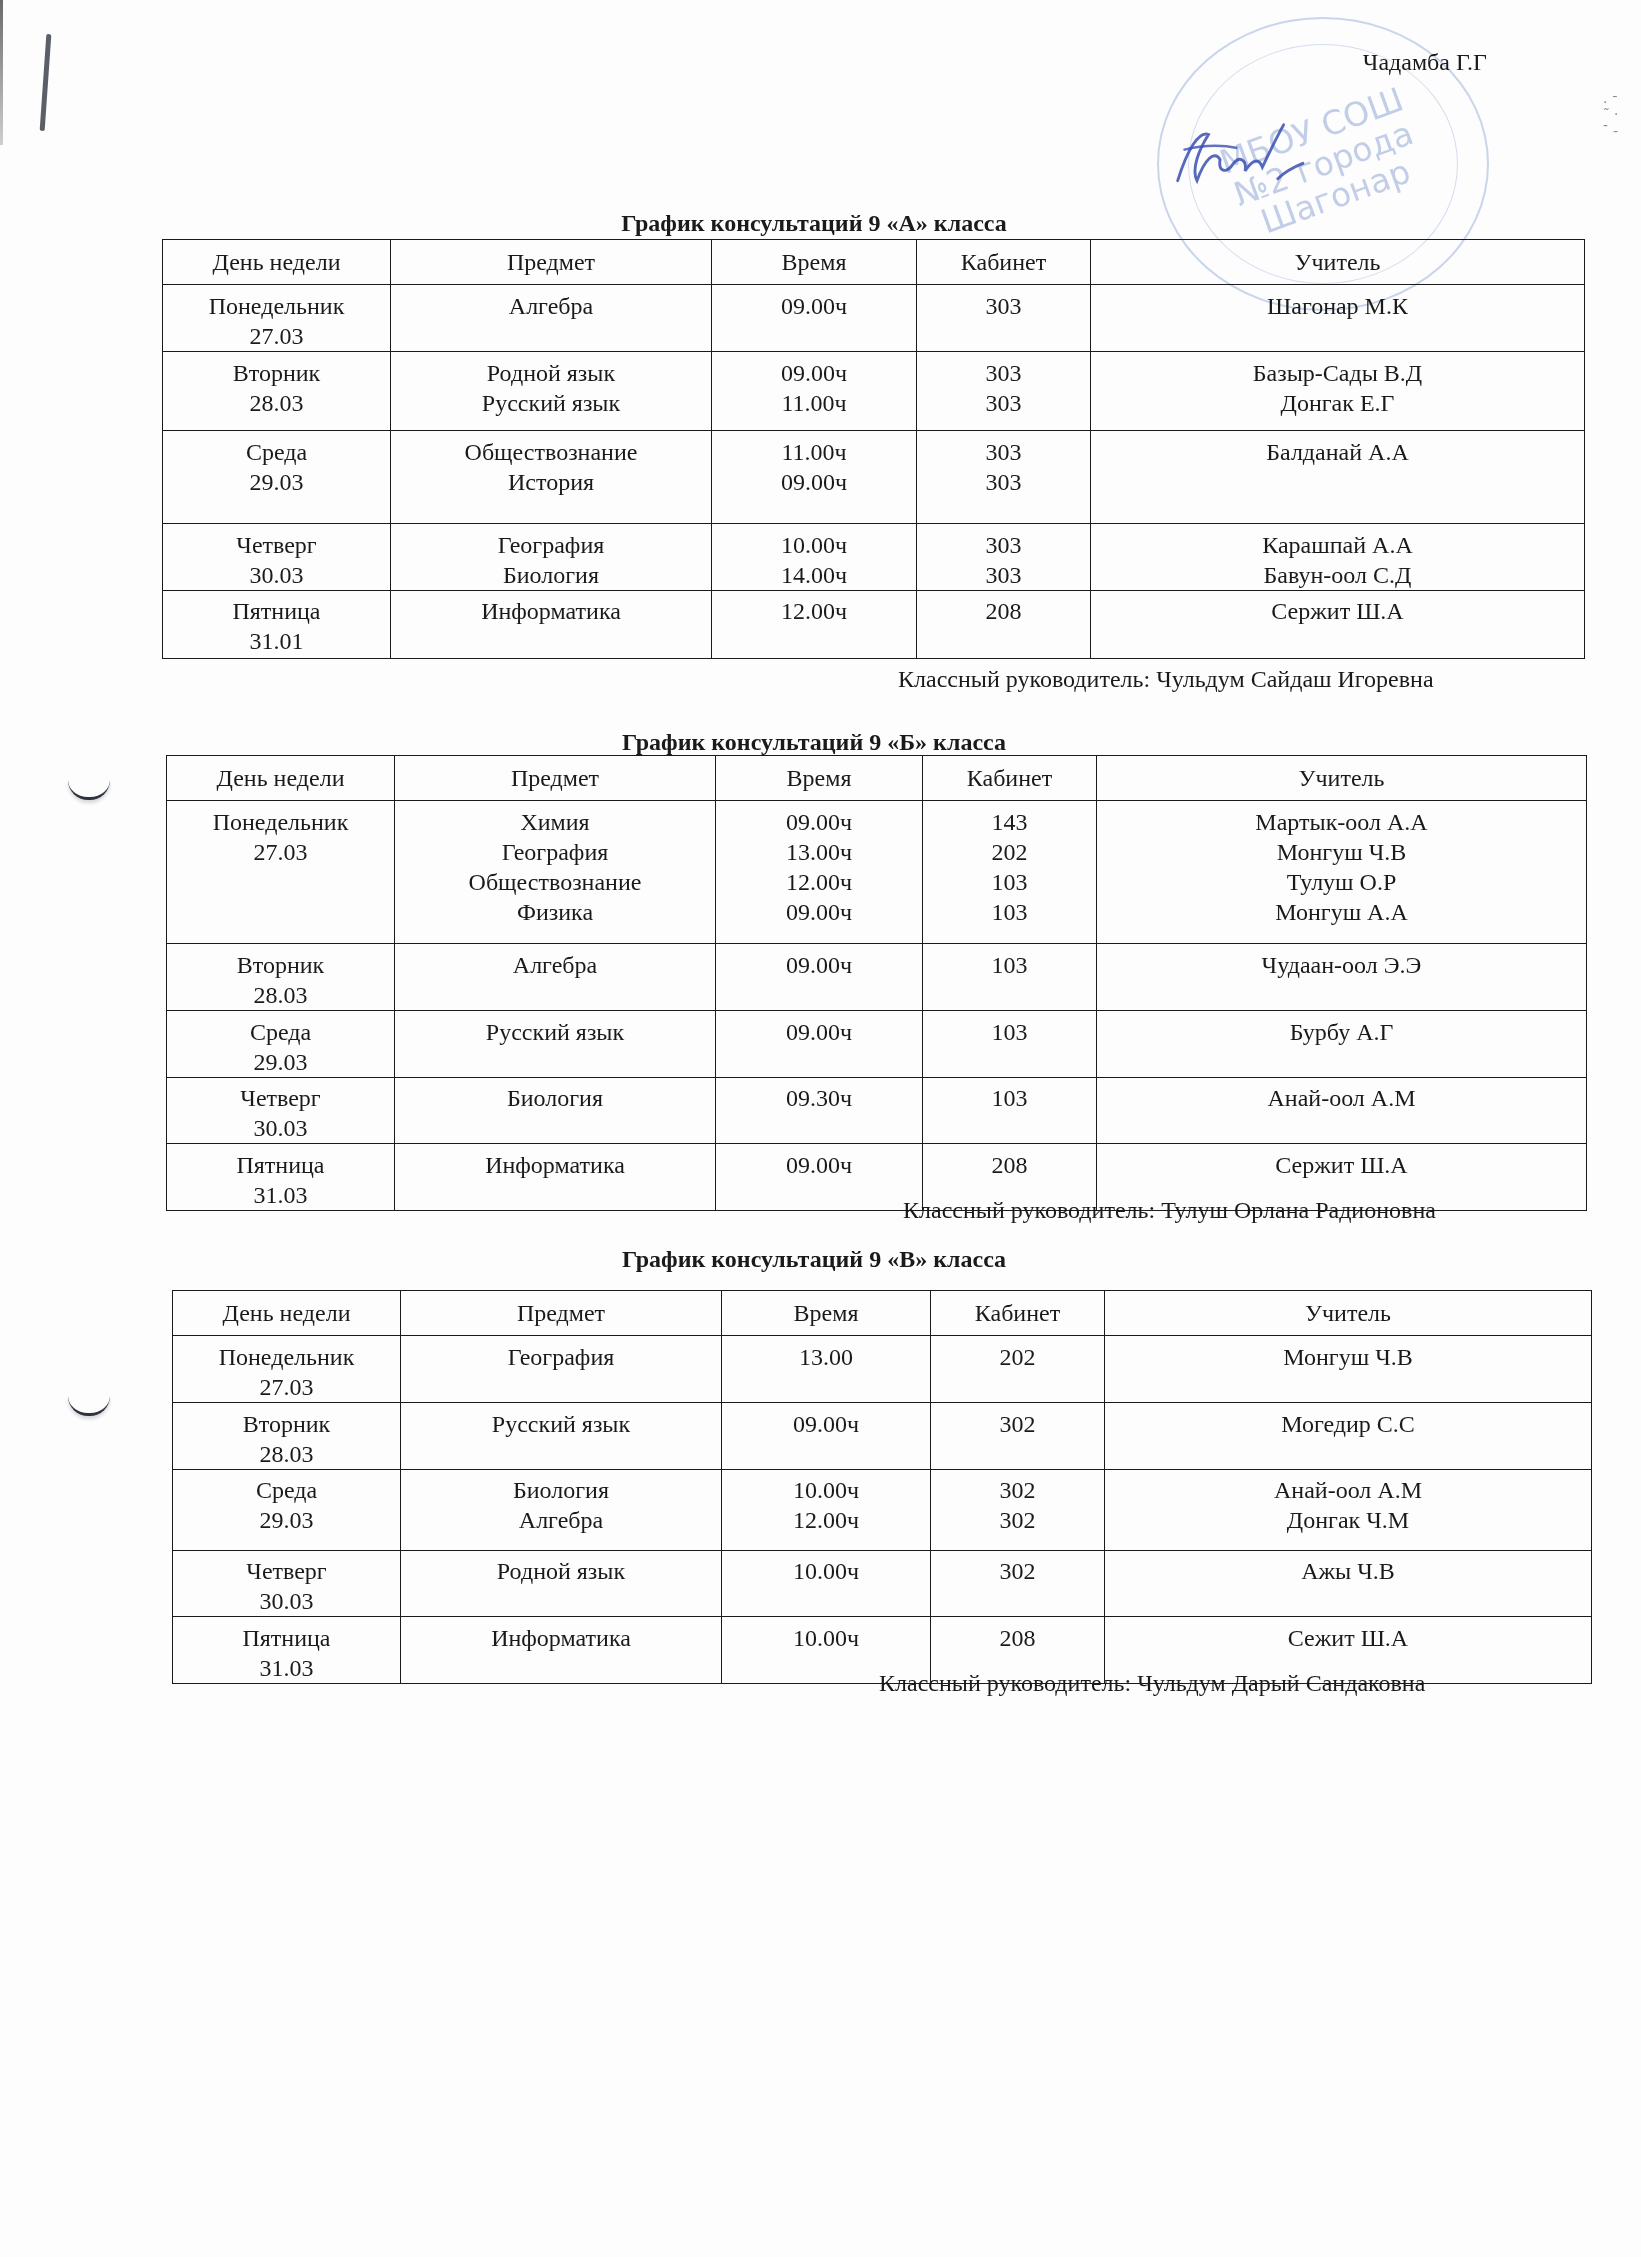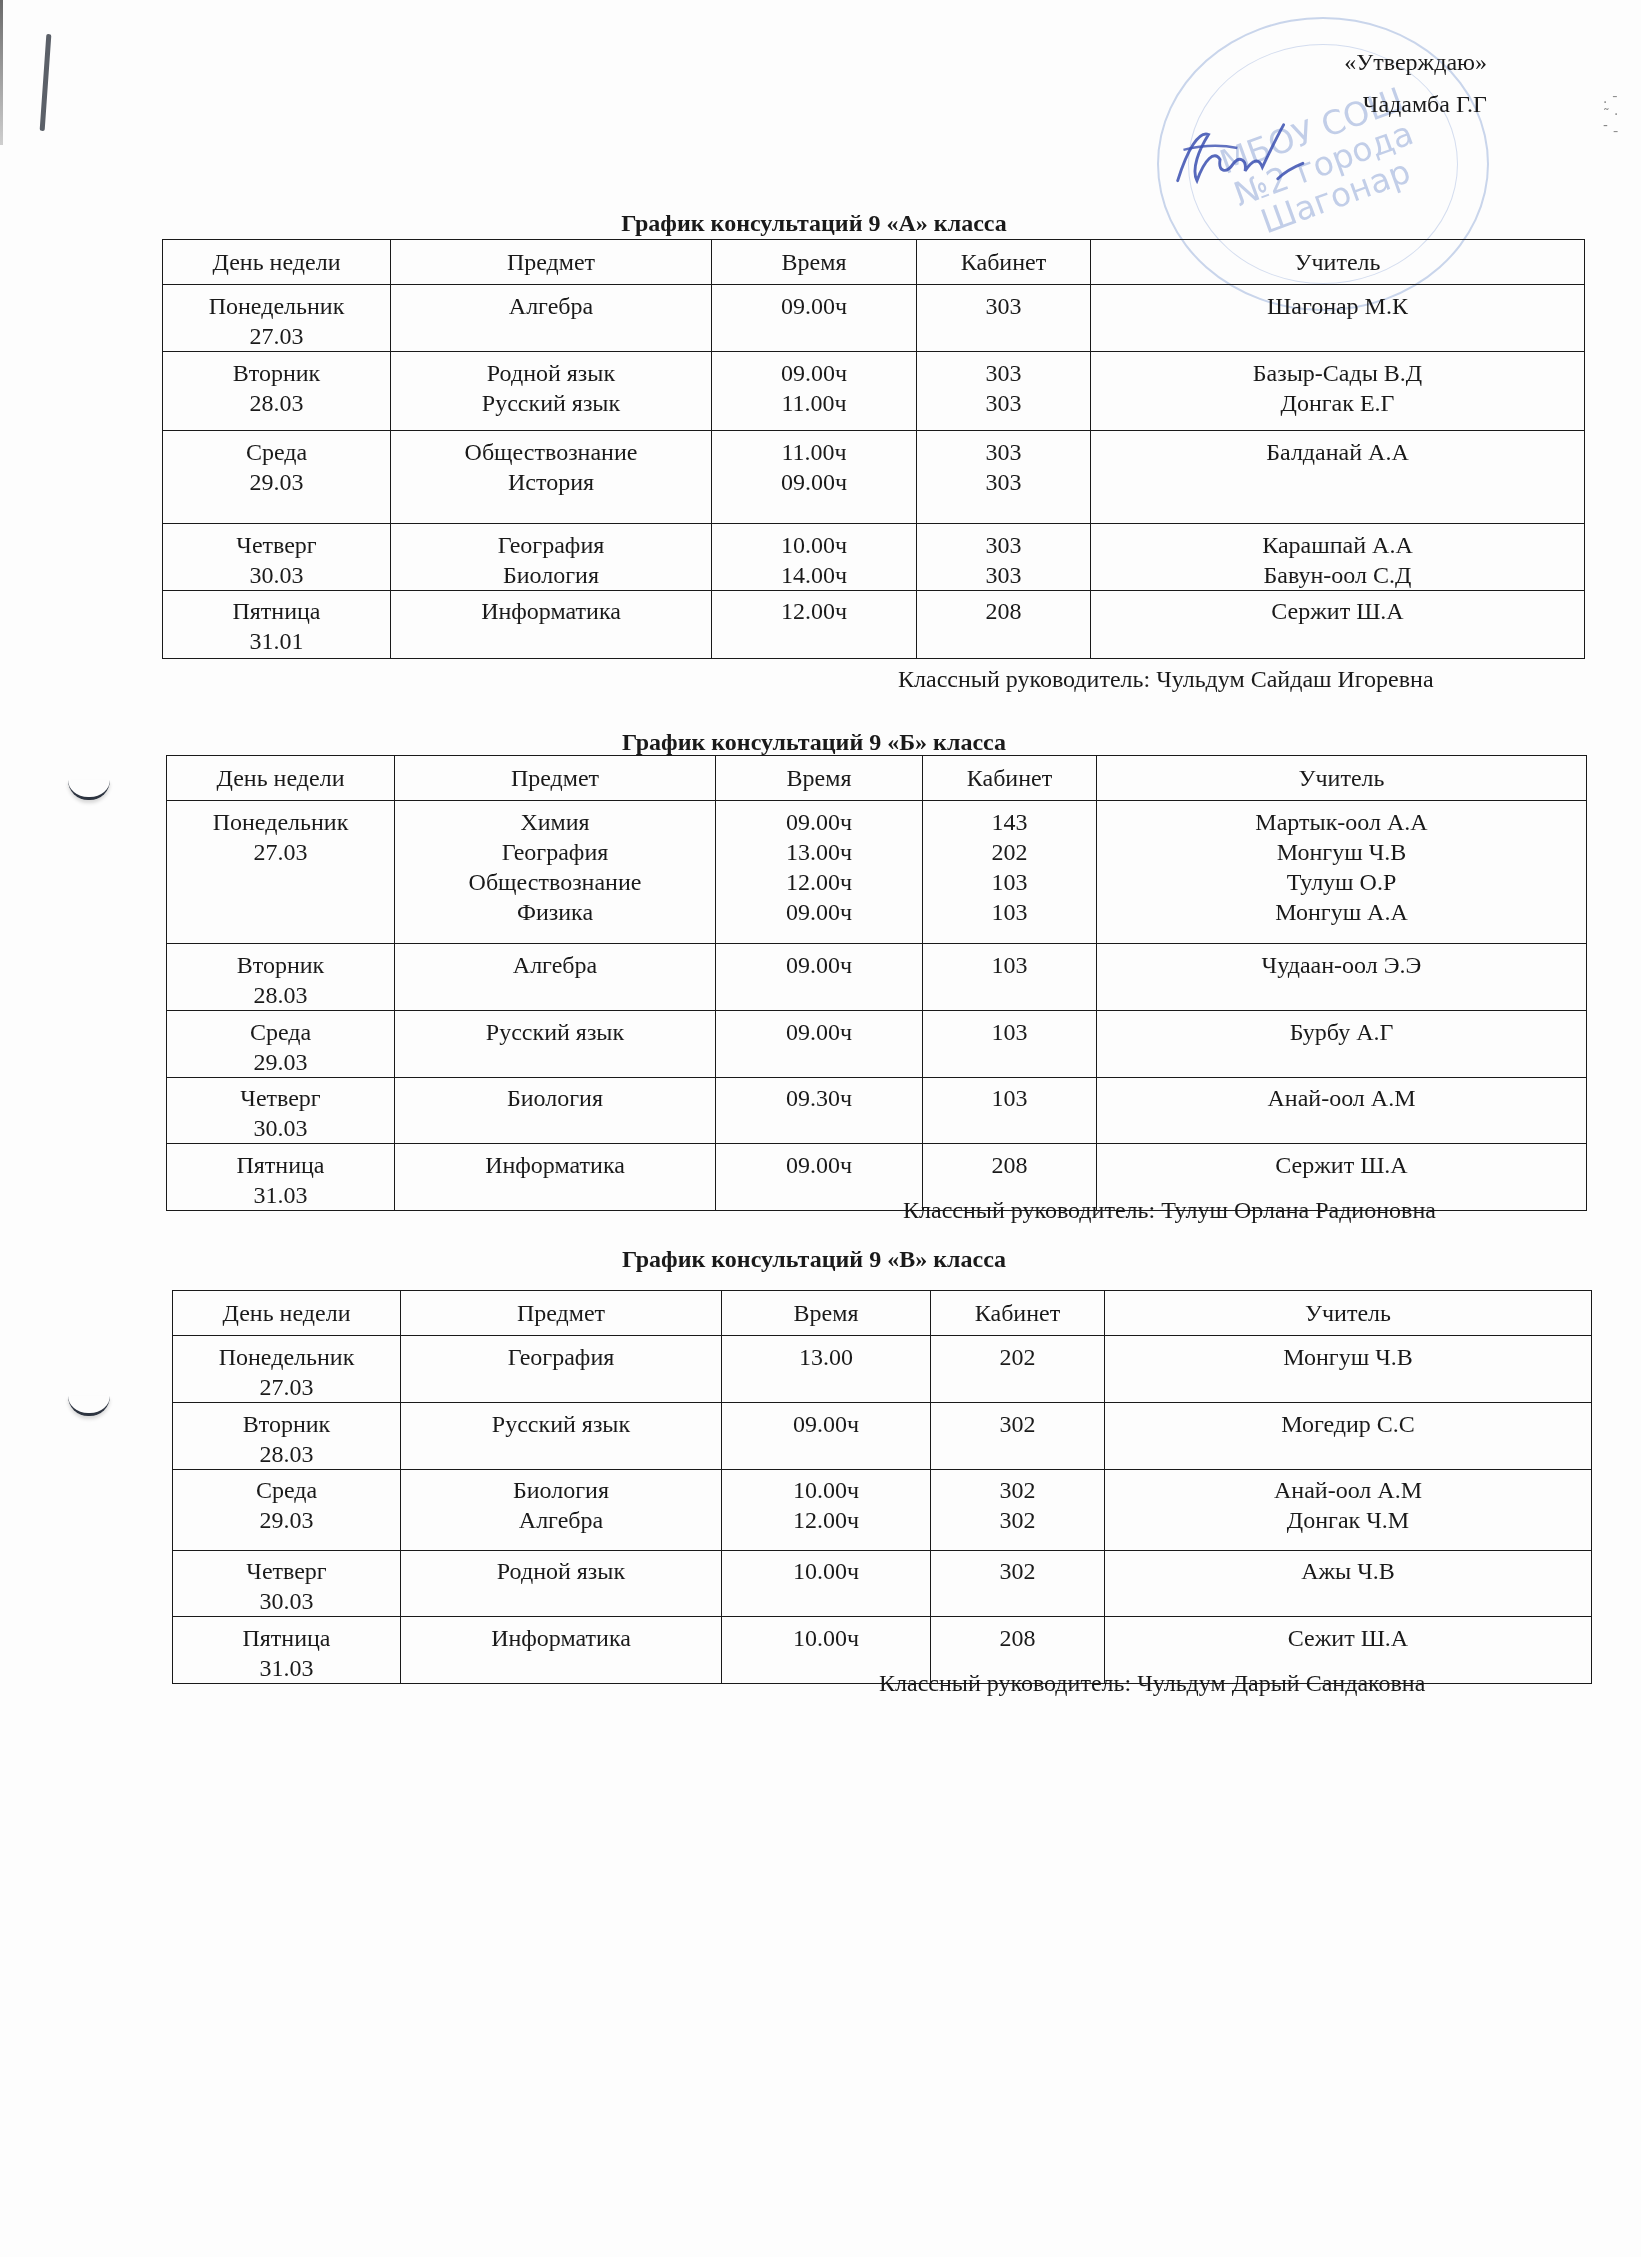--- a/index.html
+++ b/index.html
@@ -82,21 +82,20 @@
 <div class="staple"></div>
 <div class="punch-hole" style="top:780px"></div>
 <div class="punch-hole" style="top:1396px"></div>
 <div class="scan-speck">· ˉ<br>˜ ·<br>‐ ˍ</div>
 
 <div class="stamp">
   <div class="stamp-center">МБОУ СОШ №2 города Шагонар</div>
 </div>
 
 <div class="approval">
-  <div>«Утверждаю»</div>
   <div>Чадамба Г.Г</div>
 </div>
 
 <svg class="signature" viewBox="0 0 160 80">
   <path d="M8 62 C18 30 30 10 40 14 C30 30 22 50 28 62 C36 40 46 30 52 40 C50 52 58 56 66 44 C72 36 80 40 78 52 C86 40 92 38 96 48 C100 40 108 22 118 4 M112 60 C120 52 128 48 138 44" fill="none" stroke="#3a4fb0" stroke-width="3" stroke-linecap="round" opacity="0.85"></path>
   <path d="M14 30 C30 26 50 24 70 28" fill="none" stroke="#3a4fb0" stroke-width="2.5" opacity="0.8"></path>
 </svg>
 
 <div id="sections">
     <div class="section-title" style="top: 210px;">График консультаций 9 «А» класса</div>

